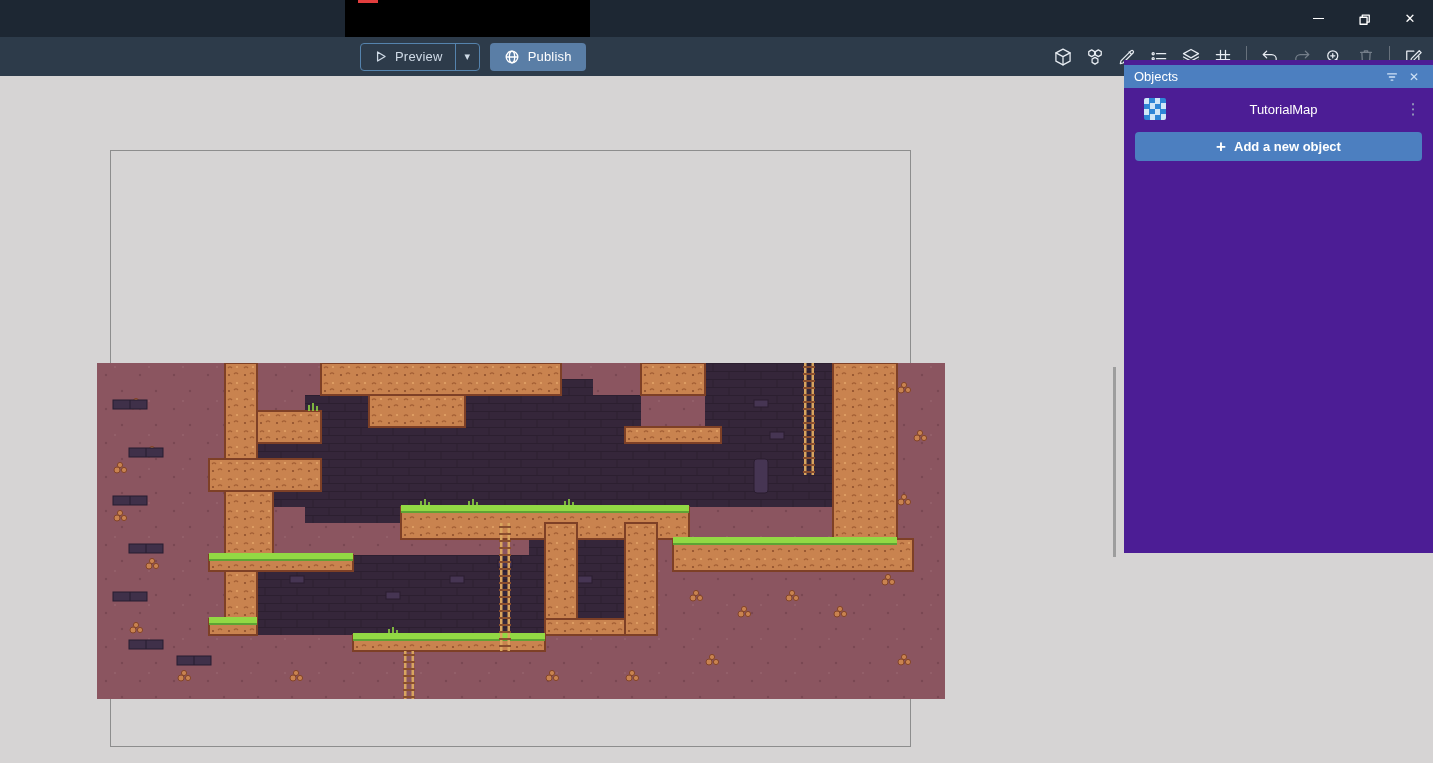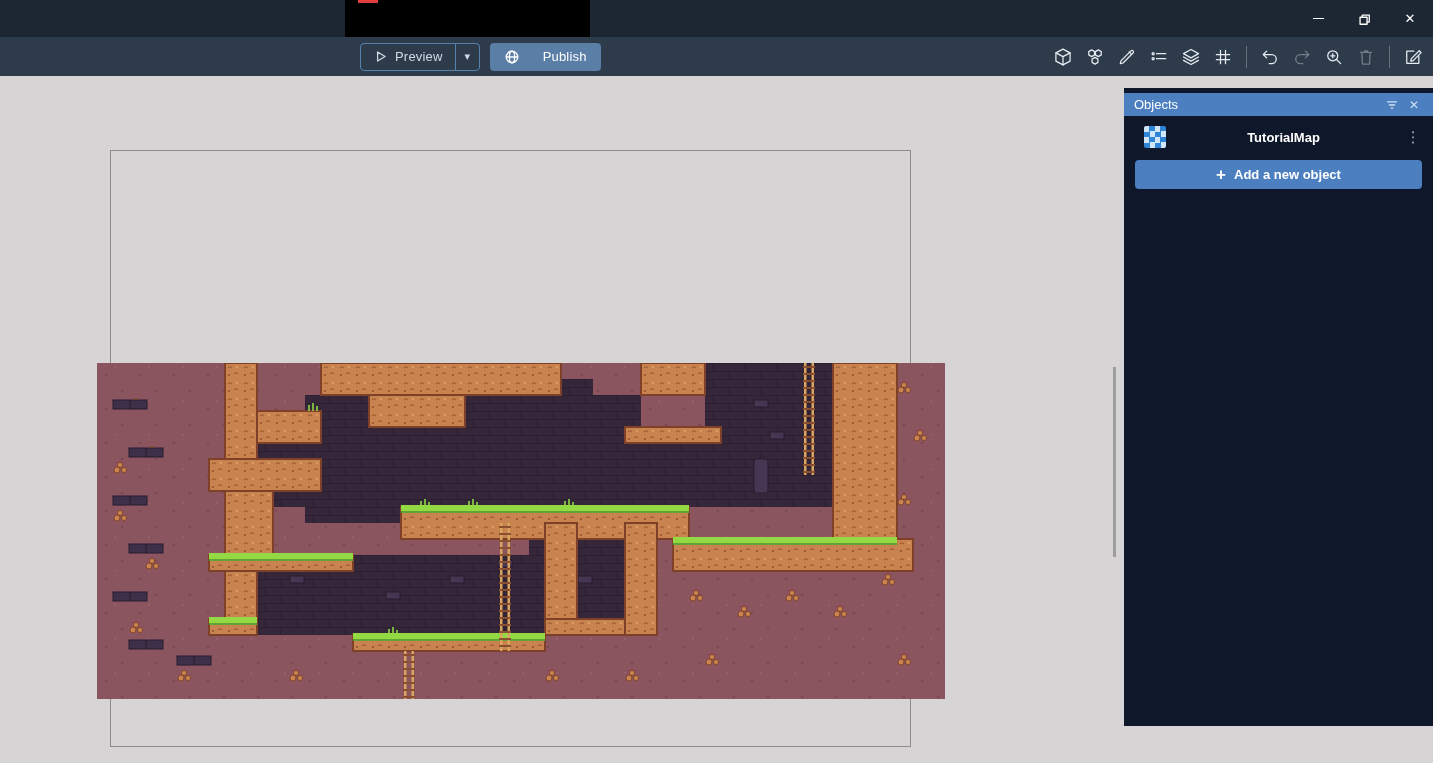--- a/index.html
+++ b/index.html
@@ -16,46 +16,46 @@
   .min-glyph{display:block;width:11px;height:1.5px;background:#fff}
 
   
   #toolbar{position:absolute;left:0;top:37px;width:1433px;height:39px;background:#2d3b4a}
   #toolbar-center{position:absolute;left:360px;top:0;height:39px;display:flex;align-items:center;gap:10px}
   .preview-btn{display:flex;align-items:stretch;height:28px;border:1px solid #5583ad;
     border-radius:4px;color:#cfdae6;background:transparent;cursor:pointer}
   .preview-main{display:flex;align-items:center;gap:7px;padding:0 12px}
   .preview-caret{width:24px;display:flex;align-items:center;justify-content:center;
     border-left:1px solid #5583ad;font-size:11px;color:#cfdae6;background:none;border-top:none;border-bottom:none;border-right:none;cursor:pointer}
-  .publish-btn{display:flex;align-items:center;gap:23px;height:28px;padding:0 14px;
+  .publish-btn{display:flex;align-items:center;gap:8px;height:28px;padding:0 14px;
     background:#5a7ea6;border:none;border-radius:4px;color:#fff;cursor:pointer}
   .btn-label{font-size:13px;font-weight:normal;letter-spacing:.2px}
   #toolbar-right{position:absolute;right:6px;top:0;height:39px;display:flex;align-items:center;gap:4px}
   .tool-btn{width:28px;height:28px;display:flex;align-items:center;justify-content:center;
     background:transparent;border:none;color:#e7ecf2;cursor:pointer}
   .tool-btn.dim{opacity:.38}
   .tool-btn svg,.sicon{stroke:currentColor;fill:none;stroke-width:1.5;stroke-linecap:round;stroke-linejoin:round}
   .tool-sep{width:1px;height:22px;background:rgba(255,255,255,.28);margin:0 5px}
 
   
   #scene-frame{position:absolute;left:110px;top:150px;width:801px;height:597px;border:1px solid #8d8d8d}
   #tilemap{position:absolute;left:97px;top:363px;width:848px;height:336px}
   #canvas-scrollbar{position:absolute;left:1113px;top:367px;width:3px;height:190px;background:#9d9d9d;cursor:pointer}
 
   
-  #objects-panel{position:absolute;left:1124px;top:88px;width:309px;height:638px;background:#0f172a}
+  #objects-panel{position:absolute;left:1124px;top:60px;width:309px;height:493px;background:#4c1d95}
   #panel-header{position:absolute;left:0;top:5px;width:309px;height:23px;background:#4c7fc0;
     display:flex;align-items:center;padding:0 8px 0 10px;color:#fff}
   #panel-title{font-size:13px;flex:1}
   .header-btn{background:none;border:none;color:#cfe2f6;display:flex;align-items:center;
     justify-content:center;width:22px;height:22px;font-size:12px;cursor:pointer}
   #object-row{position:absolute;left:0;top:33px;width:309px;height:32px;display:flex;align-items:center;cursor:pointer}
   #object-thumb{width:22px;height:22px;margin-left:20px;border-radius:2px;
     background:repeating-conic-gradient(#2f86d6 0 25%,#cfe7f8 0 50%);background-size:11px 11px}
-  #object-name{flex:1;text-align:center;color:#fff;font-size:13px;font-weight:bold}
+  #object-name{flex:1;text-align:center;color:#fff;font-size:13px;font-weight:normal}
   #object-menu{width:24px;margin-right:8px;color:#9fb0c0;font-size:15px;background:none;border:none;cursor:pointer}
   #add-object{position:absolute;left:11px;top:72px;width:287px;height:29px;background:#4c7fc0;
     border:none;border-radius:4px;color:#fff;font-size:13px;font-weight:bold;
     display:flex;align-items:center;justify-content:center;gap:8px;cursor:pointer}
   #add-plus{font-size:17px;font-weight:bold;line-height:1}
 </style>
 </head>
 <body>
 
 <div id="titlebar">

